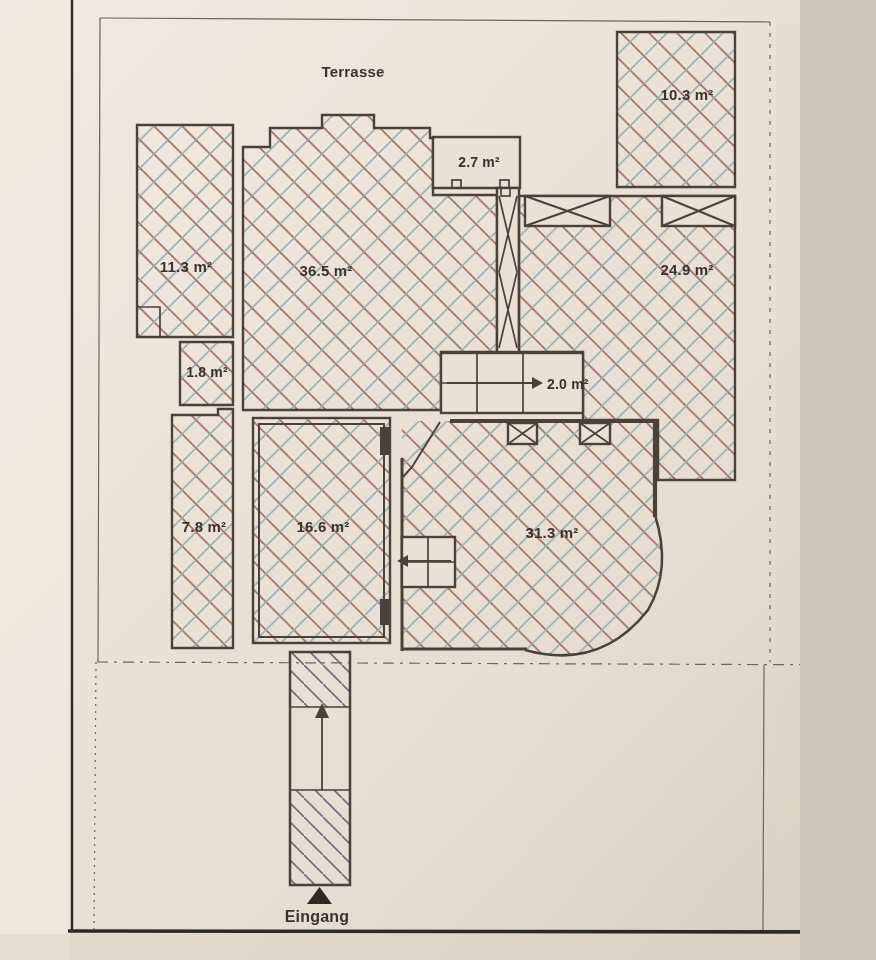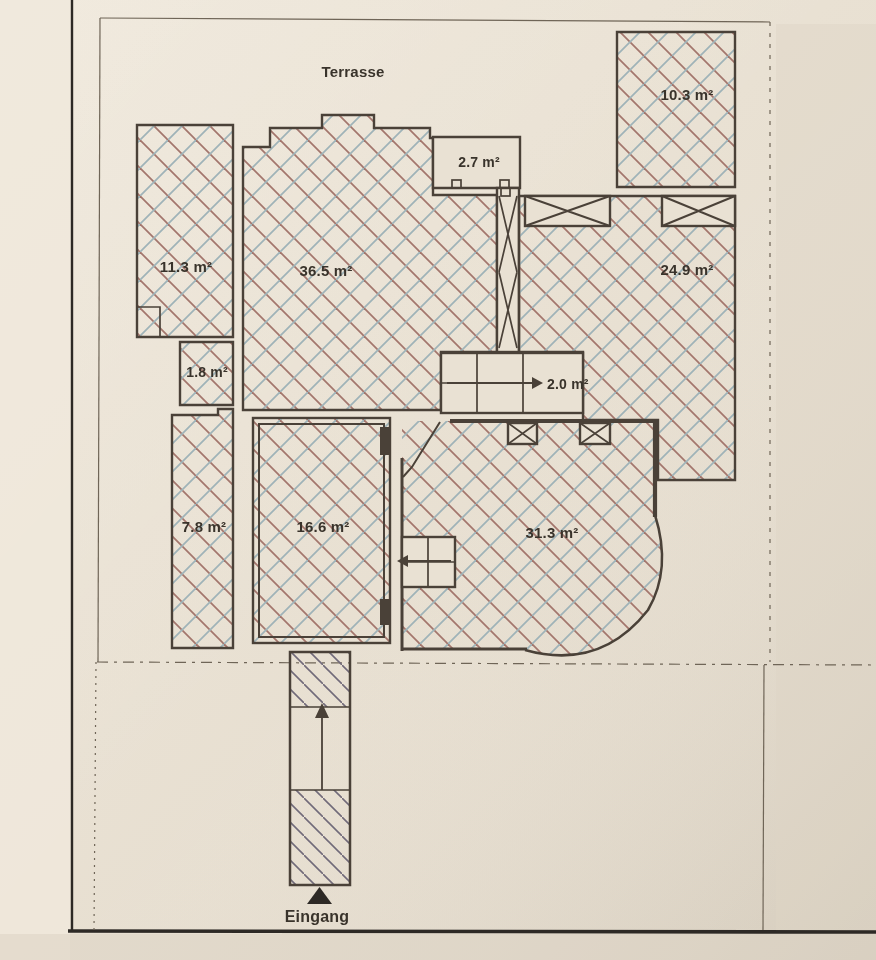--- a/index.html
+++ b/index.html
@@ -3,21 +3,21 @@
 <meta charset="utf-8">
 <style>
   :root{
     --paper:#e9e1d3; --paper-edge:#f0e9dc; --paper-dark:#ddd4c5;
     --wall:#4a4138; --ink:#39332b; --boundary:#6f6557;
     --hatch-red:#a3766d; --hatch-blue:#9fb3b8; --hatch-gray:#716a79; --black:#2d2925;
   }
   html,body{margin:0;padding:0;}
   body{background:#cfc7b9;font-family:"Liberation Sans",sans-serif;}
   .photo{
-    position:relative;width:876px;height:960px;overflow:hidden;
+    position:relative;width:800px;height:960px;overflow:hidden;
     background:linear-gradient(135deg,#eee6d8 0%,#e9e1d3 45%,#e2d9ca 100%);
   }
   svg{display:block;}
   .room{fill:url(#xhatch);stroke:var(--wall);stroke-width:2.4;}
   .roomfill{fill:url(#xhatch);stroke:none;}
   .whitebox{fill:var(--paper);stroke:var(--wall);stroke-width:2.4;}
   .wall{stroke:var(--wall);fill:none;}
   .w2{stroke-width:2;} .w25{stroke-width:2.5;} .w3{stroke-width:3;} .w4{stroke-width:4.2;}
   .thin{stroke:var(--wall);stroke-width:1.7;fill:none;}
   .xline{stroke:var(--wall);stroke-width:2;fill:none;}

